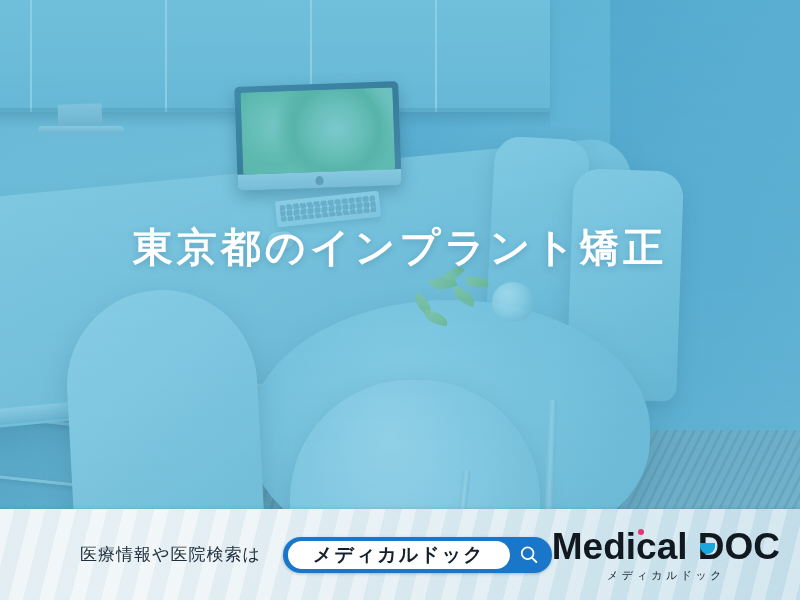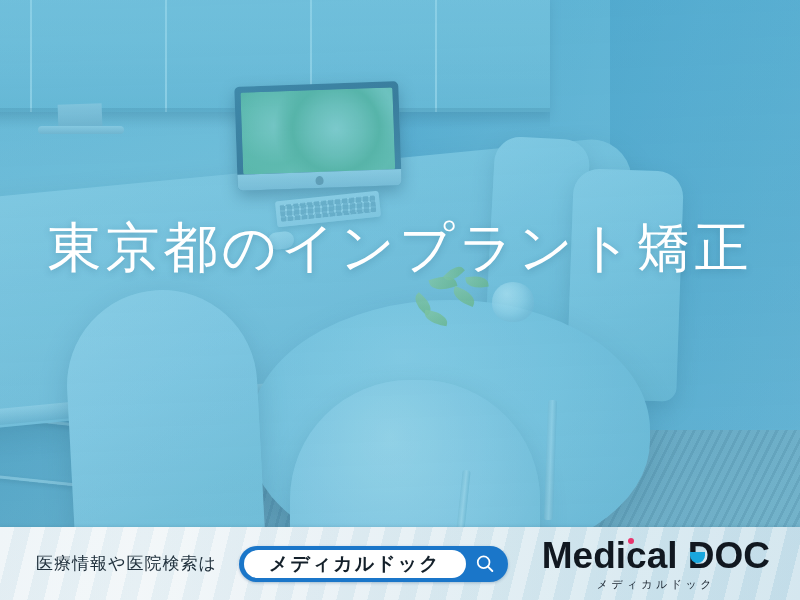--- a/index.html
+++ b/index.html
@@ -313,41 +313,42 @@
 
   
   .headline {
     position: absolute;
     left: 0; right: 0; top: 205px;
     text-align: center;
     color: #ffffff;
     pointer-events: none;
   }
   .headline .line {
-    font-size: 54px;
+    font-size: 40px;
     line-height: 85px;
-    font-weight: 400;
+    font-weight: 700;
     letter-spacing: 4px;
     text-shadow: 0 2px 7px rgba(40,95,125,.30);
     white-space: nowrap;
   }
 
   
   .footer {
     position: absolute;
     left: 0; right: 0; bottom: 0;
-    height: 73px;
+    height: 91px;
     display: flex;
     align-items: center;
     background:
       linear-gradient(100deg,
         #e9f1f5 0%, #eef4f7 18%, #e4eef3 40%,
         #d7e8ef 62%, #cbe2ec 80%, #c3dde9 100%);
     box-shadow: 0 -1px 3px rgba(60,110,135,.18);
     overflow: hidden;
+    padding-left: 44px;
   }
   .footer::before {
     content: "";
     position: absolute;
     inset: 0;
     background:
       repeating-linear-gradient(104deg,
         rgba(255,255,255,.55) 0px, rgba(255,255,255,.55) 14px,
         rgba(190,218,230,.30) 14px, rgba(190,218,230,.30) 30px);
     opacity: .55;

